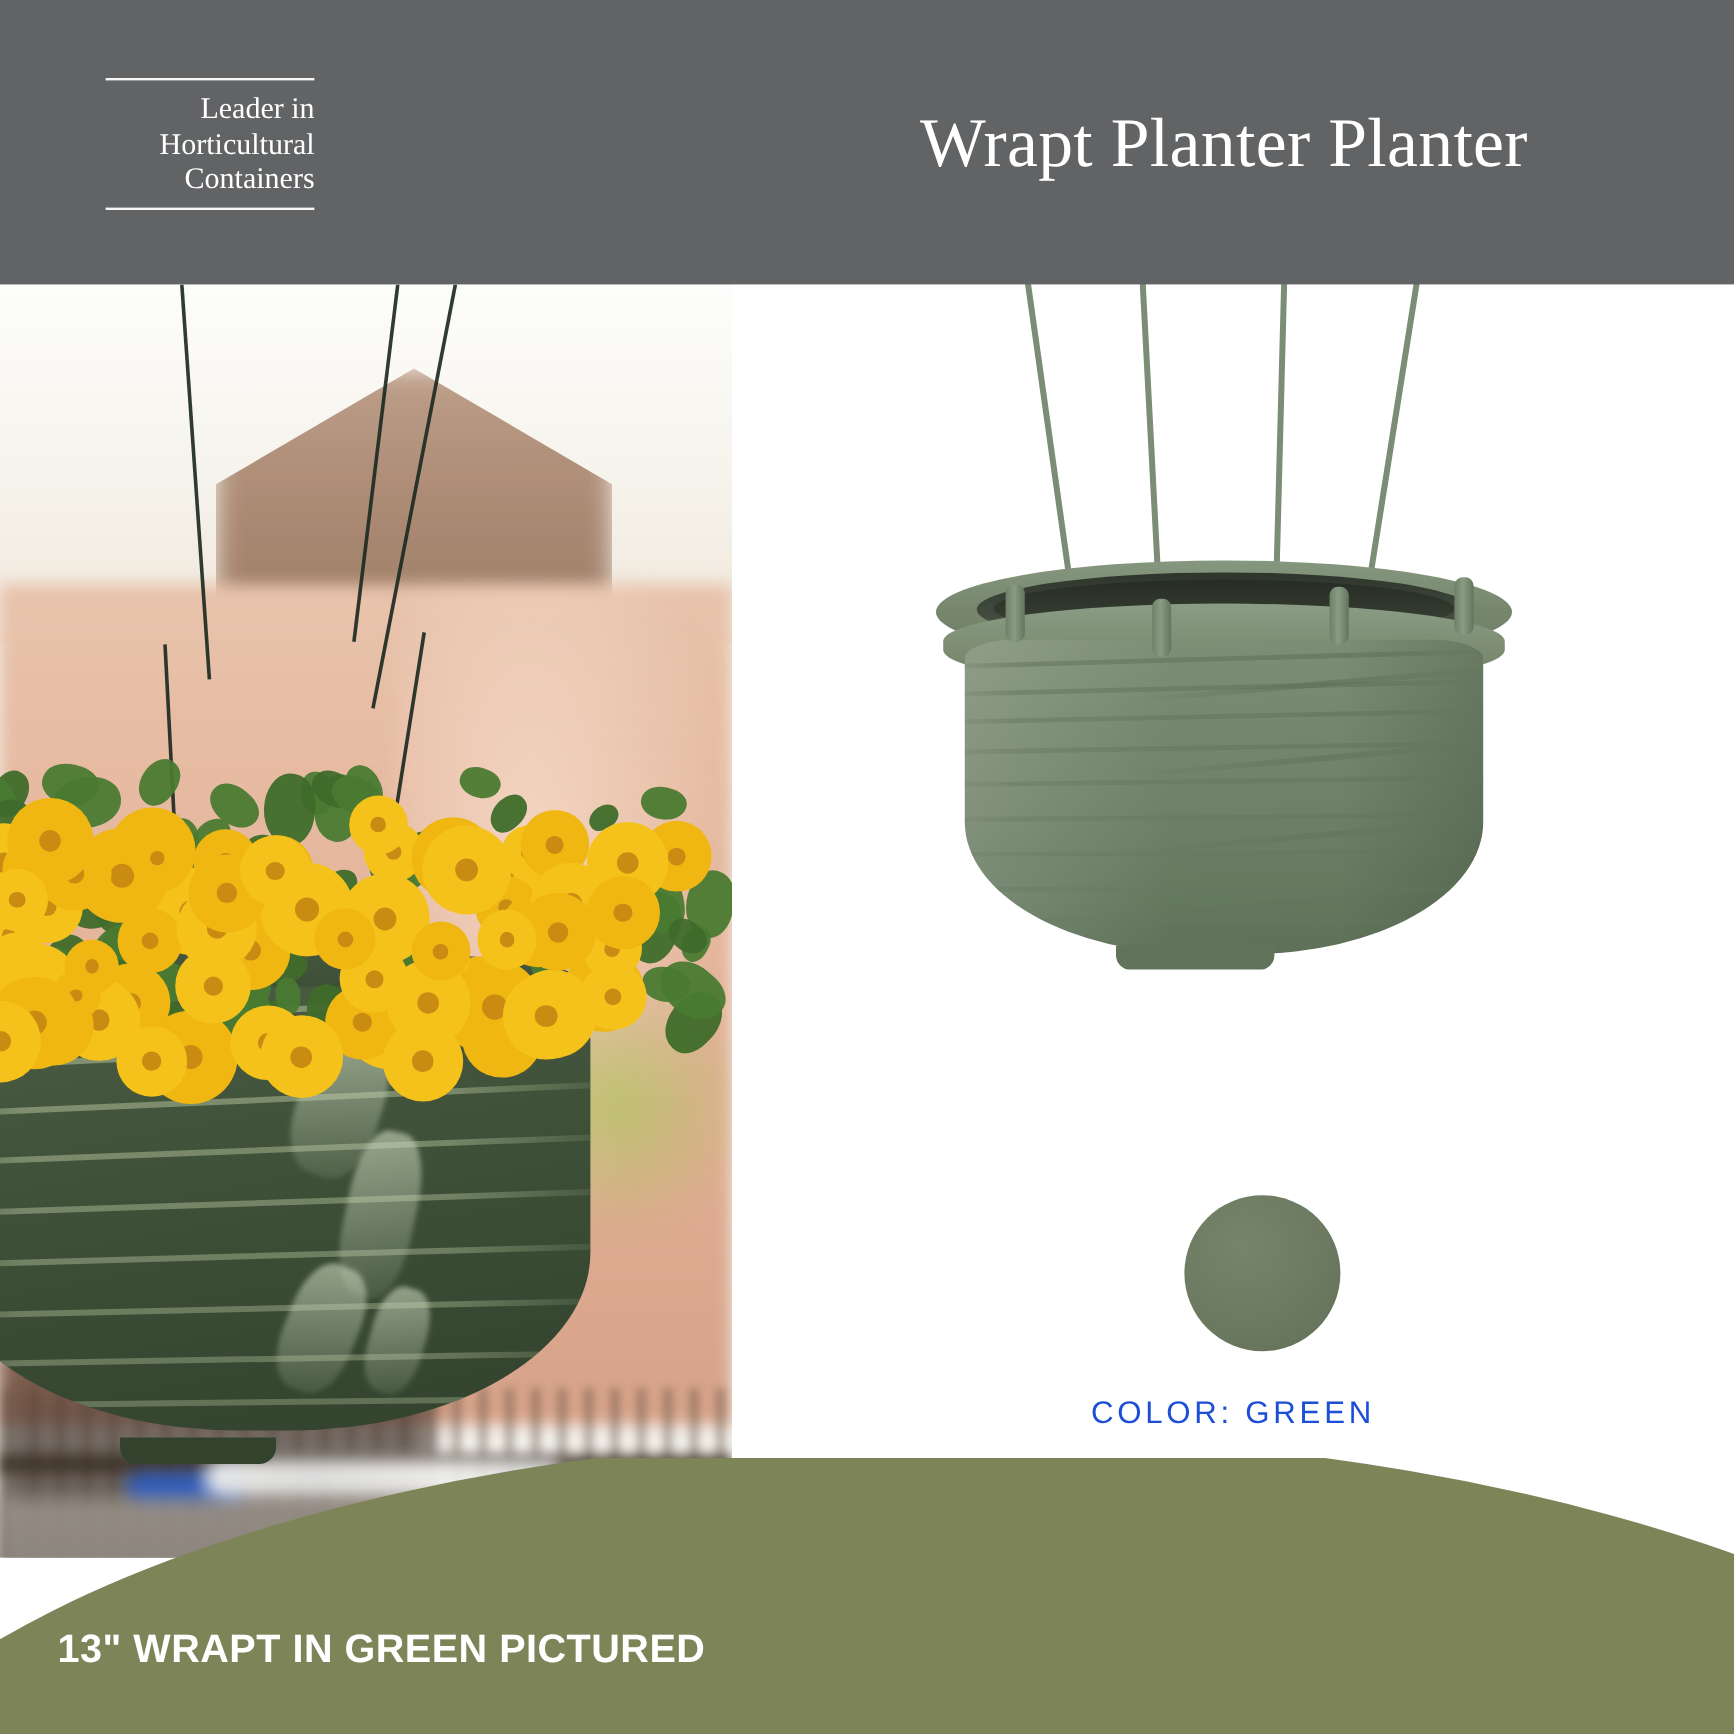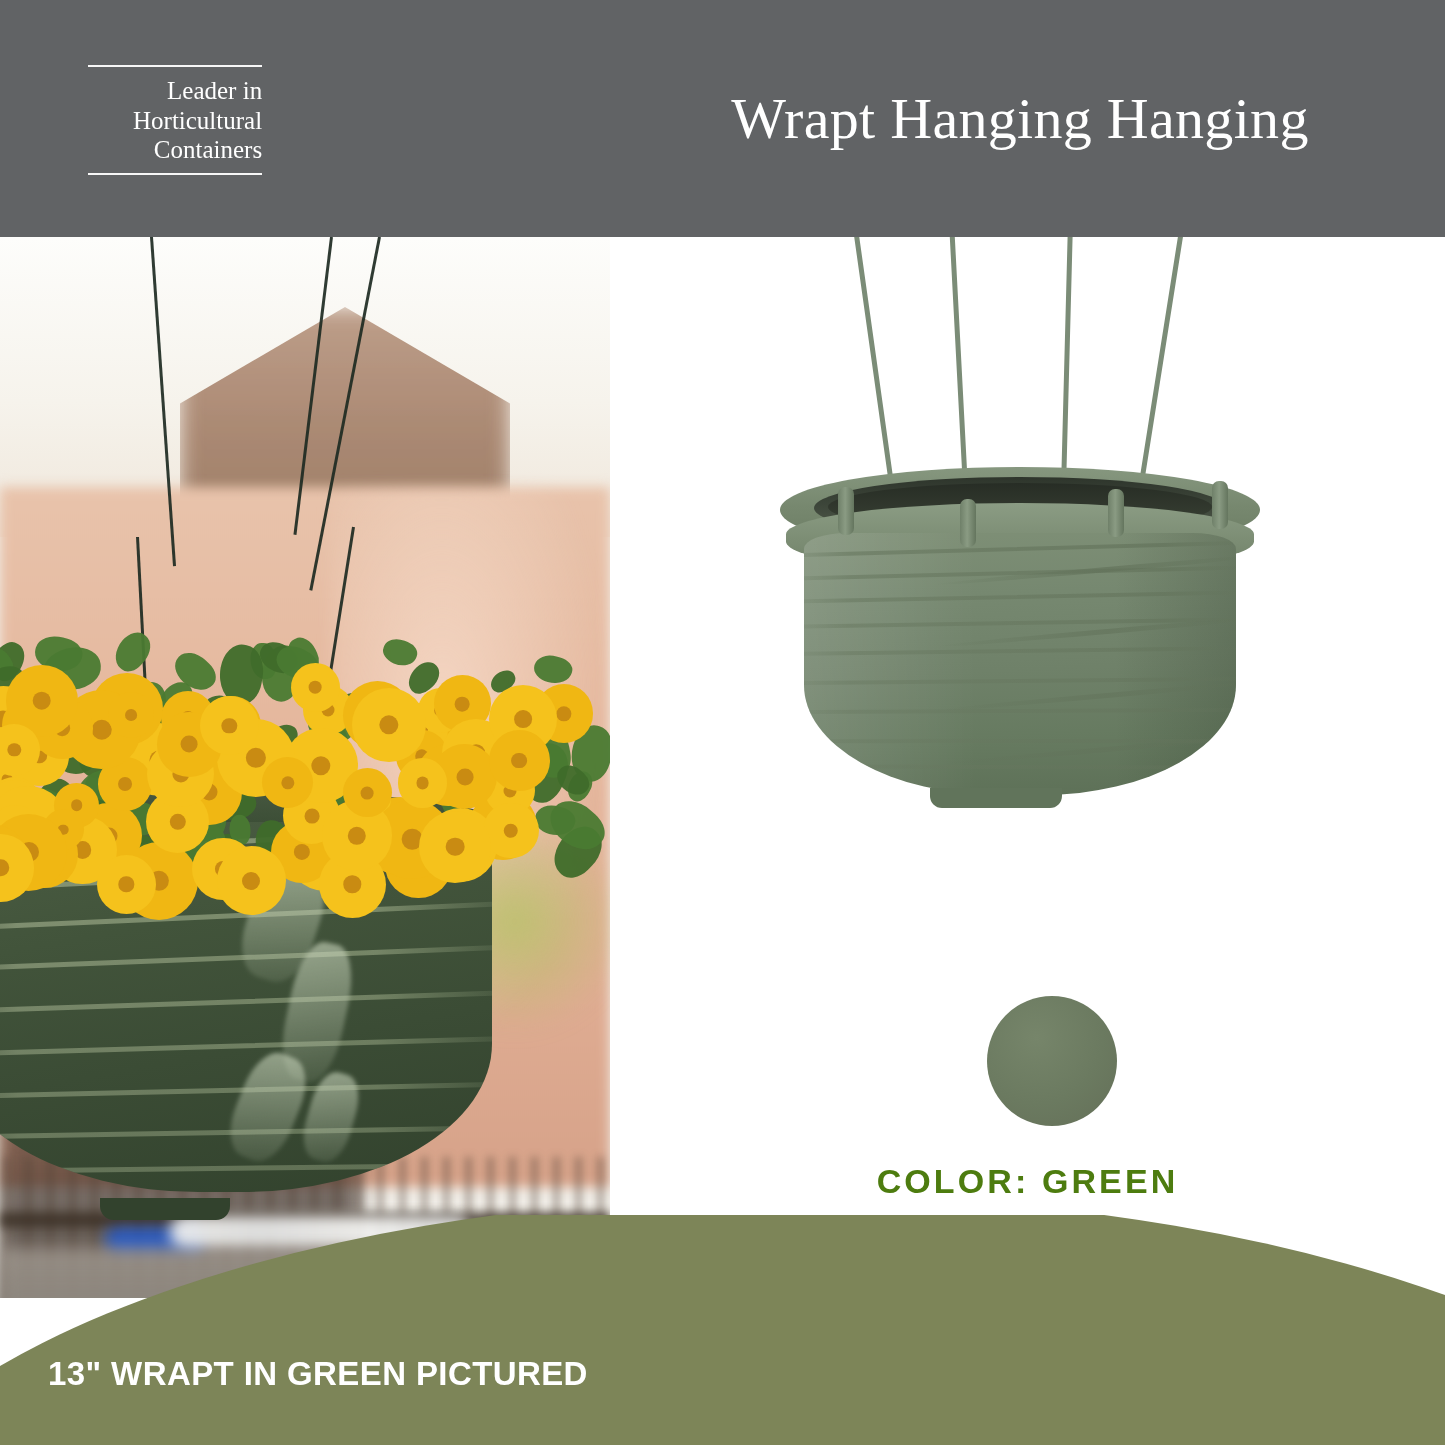--- a/index.html
+++ b/index.html
@@ -120,21 +120,21 @@
   #pot .base{position:absolute;left:150px;bottom:-6px;width:132px;height:20px;
         background:#61745b;border-radius:0 0 12px 12px;}
   .clip{position:absolute;width:16px;height:48px;border-radius:7px;
         background:linear-gradient(90deg,#6f8069,#8a9b83 45%,#64755e);z-index:6;}
 
   #label-textured{position:absolute;left:0;top:598px;width:835px;text-align:center;}
   #label-textured span{font-size:33px;letter-spacing:3.1px;color:#53565a;font-weight:400;}
   #swatch{position:absolute;left:377px;top:759px;width:130px;height:130px;border-radius:50%;
         background:radial-gradient(circle at 38% 32%,#76856a,#6b7a60 55%,#646f58 100%);}
   #label-color{position:absolute;left:0;top:925px;width:835px;text-align:center;}
-  #label-color span{font-size:34px;letter-spacing:3.1px;color:#4d7c0f;font-weight:700;}
+  #label-color span{font-size:26px;letter-spacing:3.1px;color:#1d4ed8;font-weight:400;}
 
   
   #greenband{position:absolute;left:0;bottom:0;width:1445px;height:230px;overflow:hidden;z-index:30;}
   #greenband .fill{position:absolute;left:-180px;bottom:-560px;width:1960px;height:810px;
         border-radius:50%;background:#7d8558;}
   #caption{position:absolute;left:48px;bottom:52px;z-index:31;}
   #caption span{color:#ffffff;font-size:33px;font-weight:bold;letter-spacing:.4px;white-space:nowrap;}
 </style>
 </head>
 <body>
@@ -432,21 +432,21 @@
         <div class="rule"></div>
         <div class="lines">
           <div>Leader in</div>
           <div>Horticultural</div>
           <div>Containers</div>
         </div>
         <div class="rule"></div>
       </div>
     </div>
     <div id="header-title">
-      <span>Wrapt Hanging Hanging</span>
+      <span>Wrapt Planter Planter</span>
     </div>
   </div>
 
   <div id="greenband">
     <div class="fill"></div>
   </div>
   <div id="caption">
     <span>13" WRAPT IN GREEN PICTURED</span>
   </div>
 

